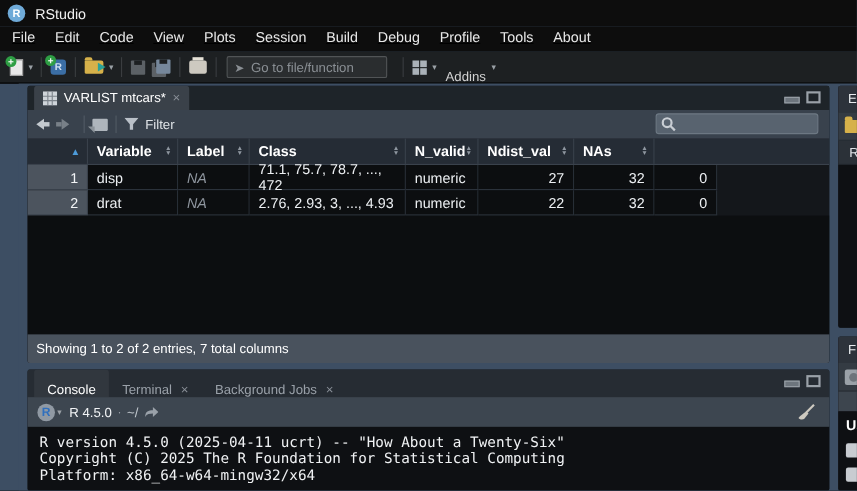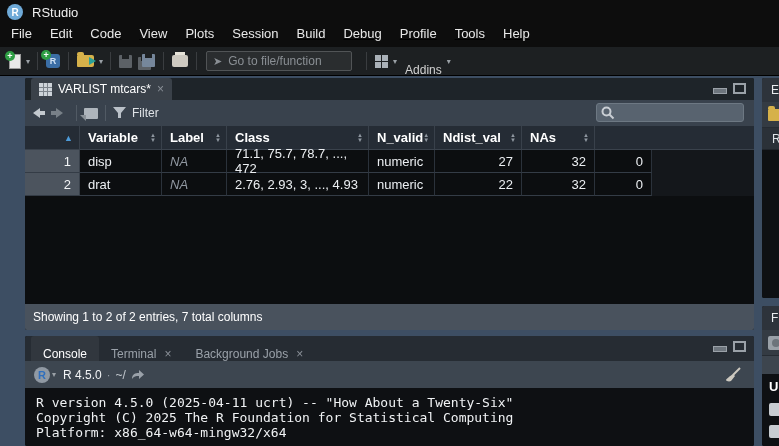--- a/index.html
+++ b/index.html
@@ -143,21 +143,21 @@
     <span class="menu-item">File</span>
     <span class="menu-item">Edit</span>
     <span class="menu-item">Code</span>
     <span class="menu-item">View</span>
     <span class="menu-item">Plots</span>
     <span class="menu-item">Session</span>
     <span class="menu-item">Build</span>
     <span class="menu-item">Debug</span>
     <span class="menu-item">Profile</span>
     <span class="menu-item">Tools</span>
-    <span class="menu-item">Help</span>
+    <span class="menu-item">About</span>
   </div>
 
   <div class="toolbar">
     <div class="tb-btn">
       <div class="icon-page">
           <div class="plus-badge">+</div>
         </div>
     </div>
     <span class="caret">▾</span>
     <div class="tb-sep"></div>

